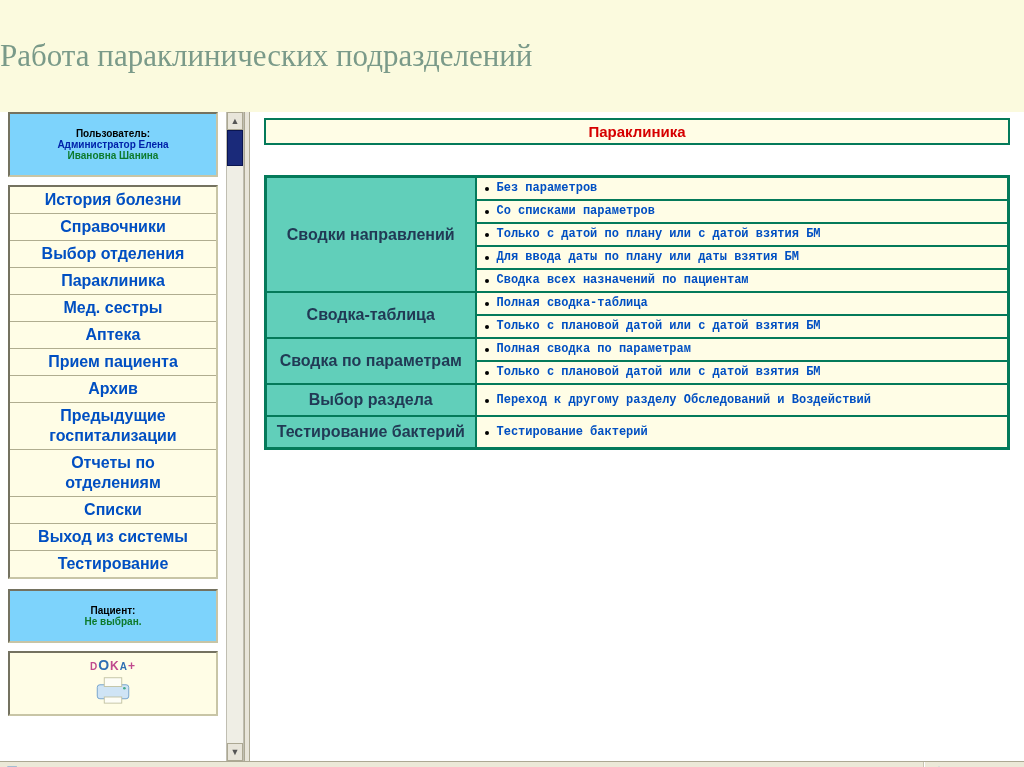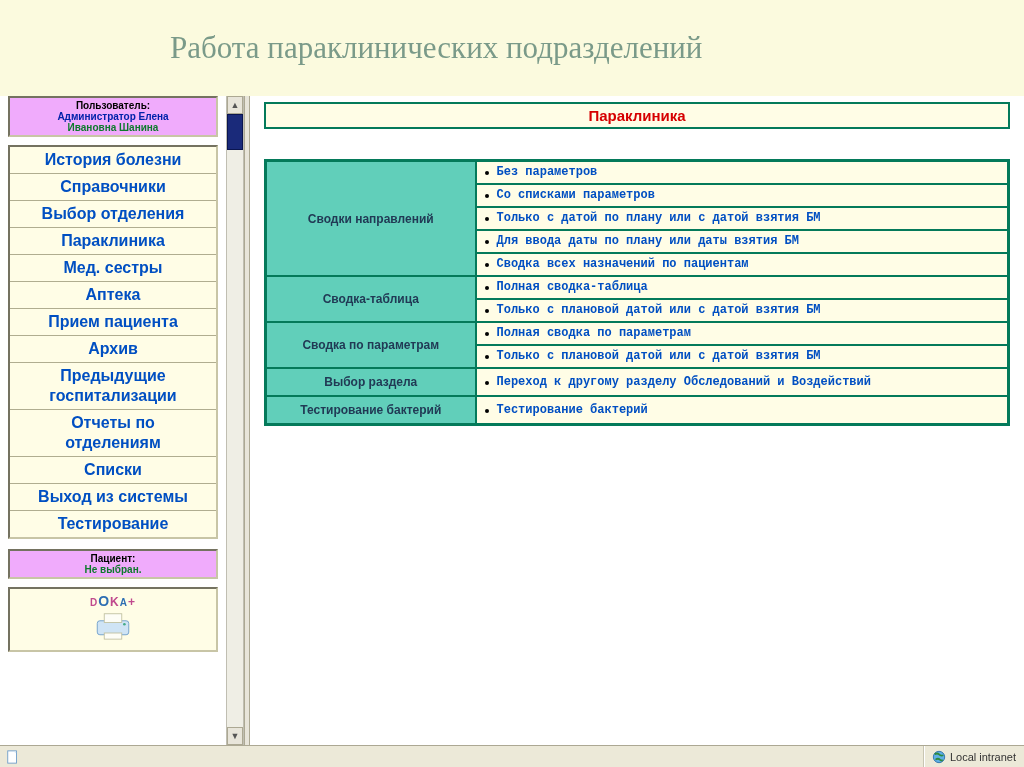--- a/index.html
+++ b/index.html
@@ -1,22 +1,21 @@
 <!DOCTYPE html>
 <html><head>
 <meta charset="utf-8">
 <style>
   * { box-sizing: border-box; margin: 0; padding: 0; }
   html, body { width: 1024px; height: 767px; overflow: hidden; font-family: Verdana, Arial, sans-serif; }
   .slide-title {
-    height: 96px;
+    height: 112px;
     background: #fbfade;
     display: flex;
     align-items: center;
-    padding-left: 170px;
     font-size: 31px;
     color: #7a9a89;
     font-family: "Times New Roman", serif;
   }
   .app-body {
     display: flex;
     height: calc(100% - 96px - 22px);
     background: #ffffff;
   }
   .left-col {
@@ -52,26 +51,26 @@
     background:#1a2a7a;
     border:1px solid #0a1550;
   }
   .vsplit{
     flex:0 0 6px;
     background:#e8e5da;
     border-left:1px solid #aca893;
     border-right:1px solid #aca893;
   }
   .panel {
-    background:#f0abfc;
+    background:#7dd3fc;
     border:2px inset #c8c5a6;
     margin-top:0;
     margin-bottom:8px;
     text-align:center;
-    padding:2px 2px;
+    padding:14px 2px;
     font-size:10px;
     font-weight:bold;
   }
   .panel .lbl{color:#000;}
   .panel .val{color:#0d7a2c;}
   .panel .val-blue{color:#0022aa;}
   .menu {
     border:2px inset #c8c5a6;
     background:#fffde6;
     margin-bottom:10px;
@@ -126,21 +125,21 @@
     border:3px solid #047a5a;
   }
   table.grid td{
     border:2px solid #047a5a;
     vertical-align:middle;
   }
   td.headcell{
     background:#61cfba;
     color:#213a55;
     font-weight:bold;
-    font-size:12px;
+    font-size:16px;
     text-align:center;
     padding:6px 6px;
     width:210px;
   }
   td.linkcell{
     background:#fffde6;
     padding:0;
   }
   td.linkcell ul{
     list-style:none;

